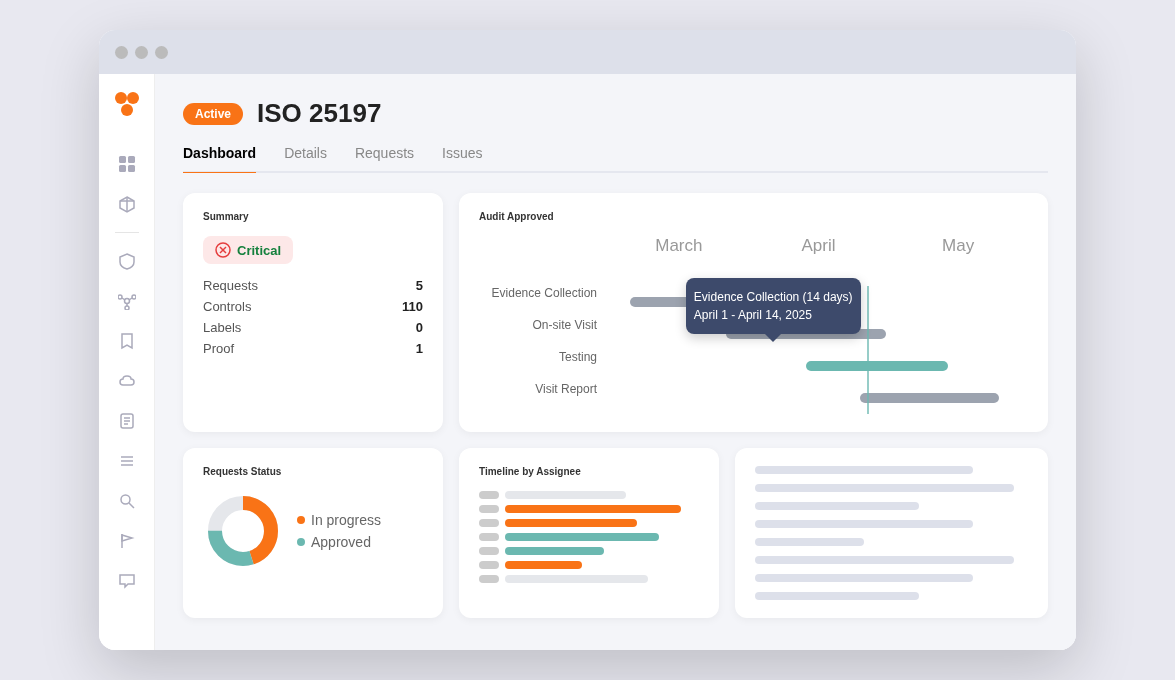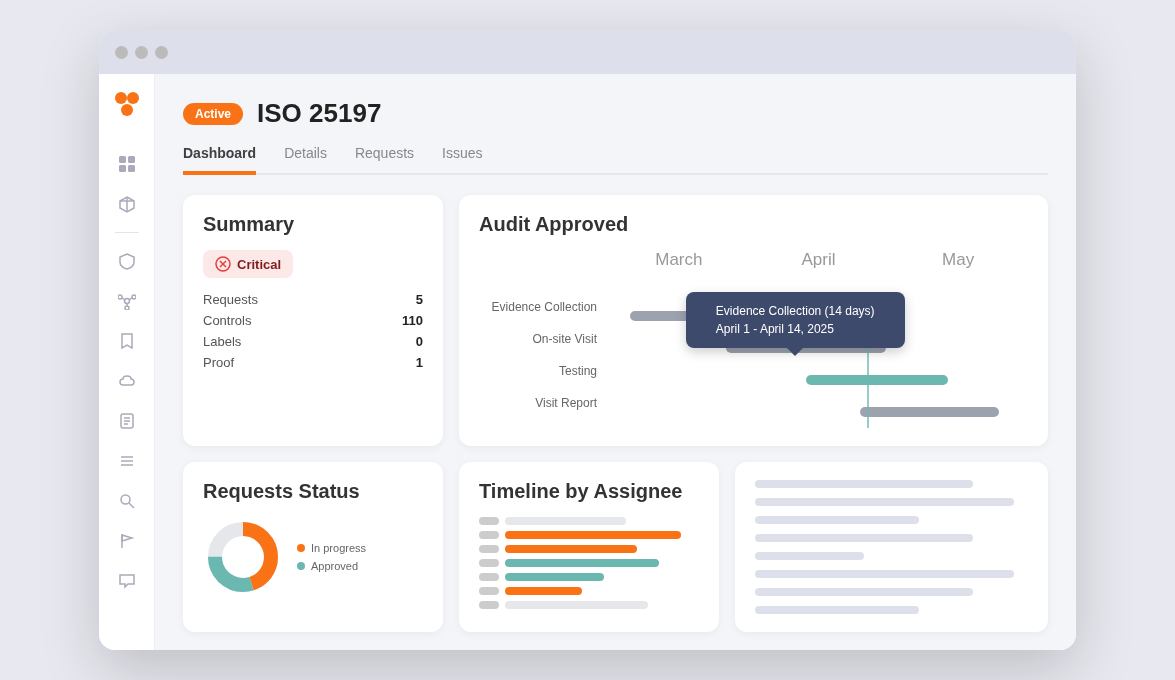--- a/index.html
+++ b/index.html
@@ -129,54 +129,54 @@
     .tab {
       font-size: 14px;
       color: #888;
       padding-bottom: 10px;
       cursor: pointer;
       border-bottom: 2px solid transparent;
       margin-bottom: -2px;
     }
 
     .tab.active {
-      color: #404040;
+      color: #000000;
       font-weight: 600;
-      border-bottom: 4px solid #f97316;
+      border-bottom: 1px solid #f97316;
     }
 
     
     .cards-grid {
       display: grid;
       grid-template-columns: 260px 1fr;
       gap: 16px;
       margin-bottom: 16px;
     }
 
     .card {
       background: white;
       border-radius: 12px;
       padding: 18px 20px;
       box-shadow: 0 2px 8px rgba(0,0,0,0.05);
     }
 
     .card-title {
-      font-size: 20px;
+      font-size: 10px;
       font-weight: 700;
       color: #333;
       margin-bottom: 14px;
     }
 
     
     .critical-badge {
       display: flex;
       align-items: center;
       gap: 6px;
       background: #fde8e8;
-      color: #7f1d1d;
+      color: #15803d;
       font-size: 13px;
       font-weight: 700;
       padding: 6px 12px;
       border-radius: 8px;
       margin-bottom: 14px;
       width: fit-content;
     }
 
     .summary-stats {
       display: flex;
@@ -258,21 +258,21 @@
       opacity: 0.7;
       z-index: 1;
     }
 
     
     .tooltip-bubble {
       position: absolute;
       background: #3d4a6b;
       color: white;
       border-radius: 8px;
-      padding: 10px 30px;
+      padding: 10px 8px;
       font-size: 12px;
       line-height: 1.5;
       white-space: nowrap;
       z-index: 10;
       box-shadow: 0 4px 12px rgba(0,0,0,0.2);
     }
 
     .tooltip-bubble::after {
       content: '';
       position: absolute;
@@ -307,21 +307,21 @@
     .donut-legend {
       display: flex;
       flex-direction: column;
       gap: 6px;
     }
 
     .legend-item {
       display: flex;
       align-items: center;
       gap: 6px;
-      font-size: 11px;
+      font-size: 14px;
       color: #666;
     }
 
     .legend-dot {
       width: 8px;
       height: 8px;
       border-radius: 50%;
       flex-shrink: 0;
     }
 

